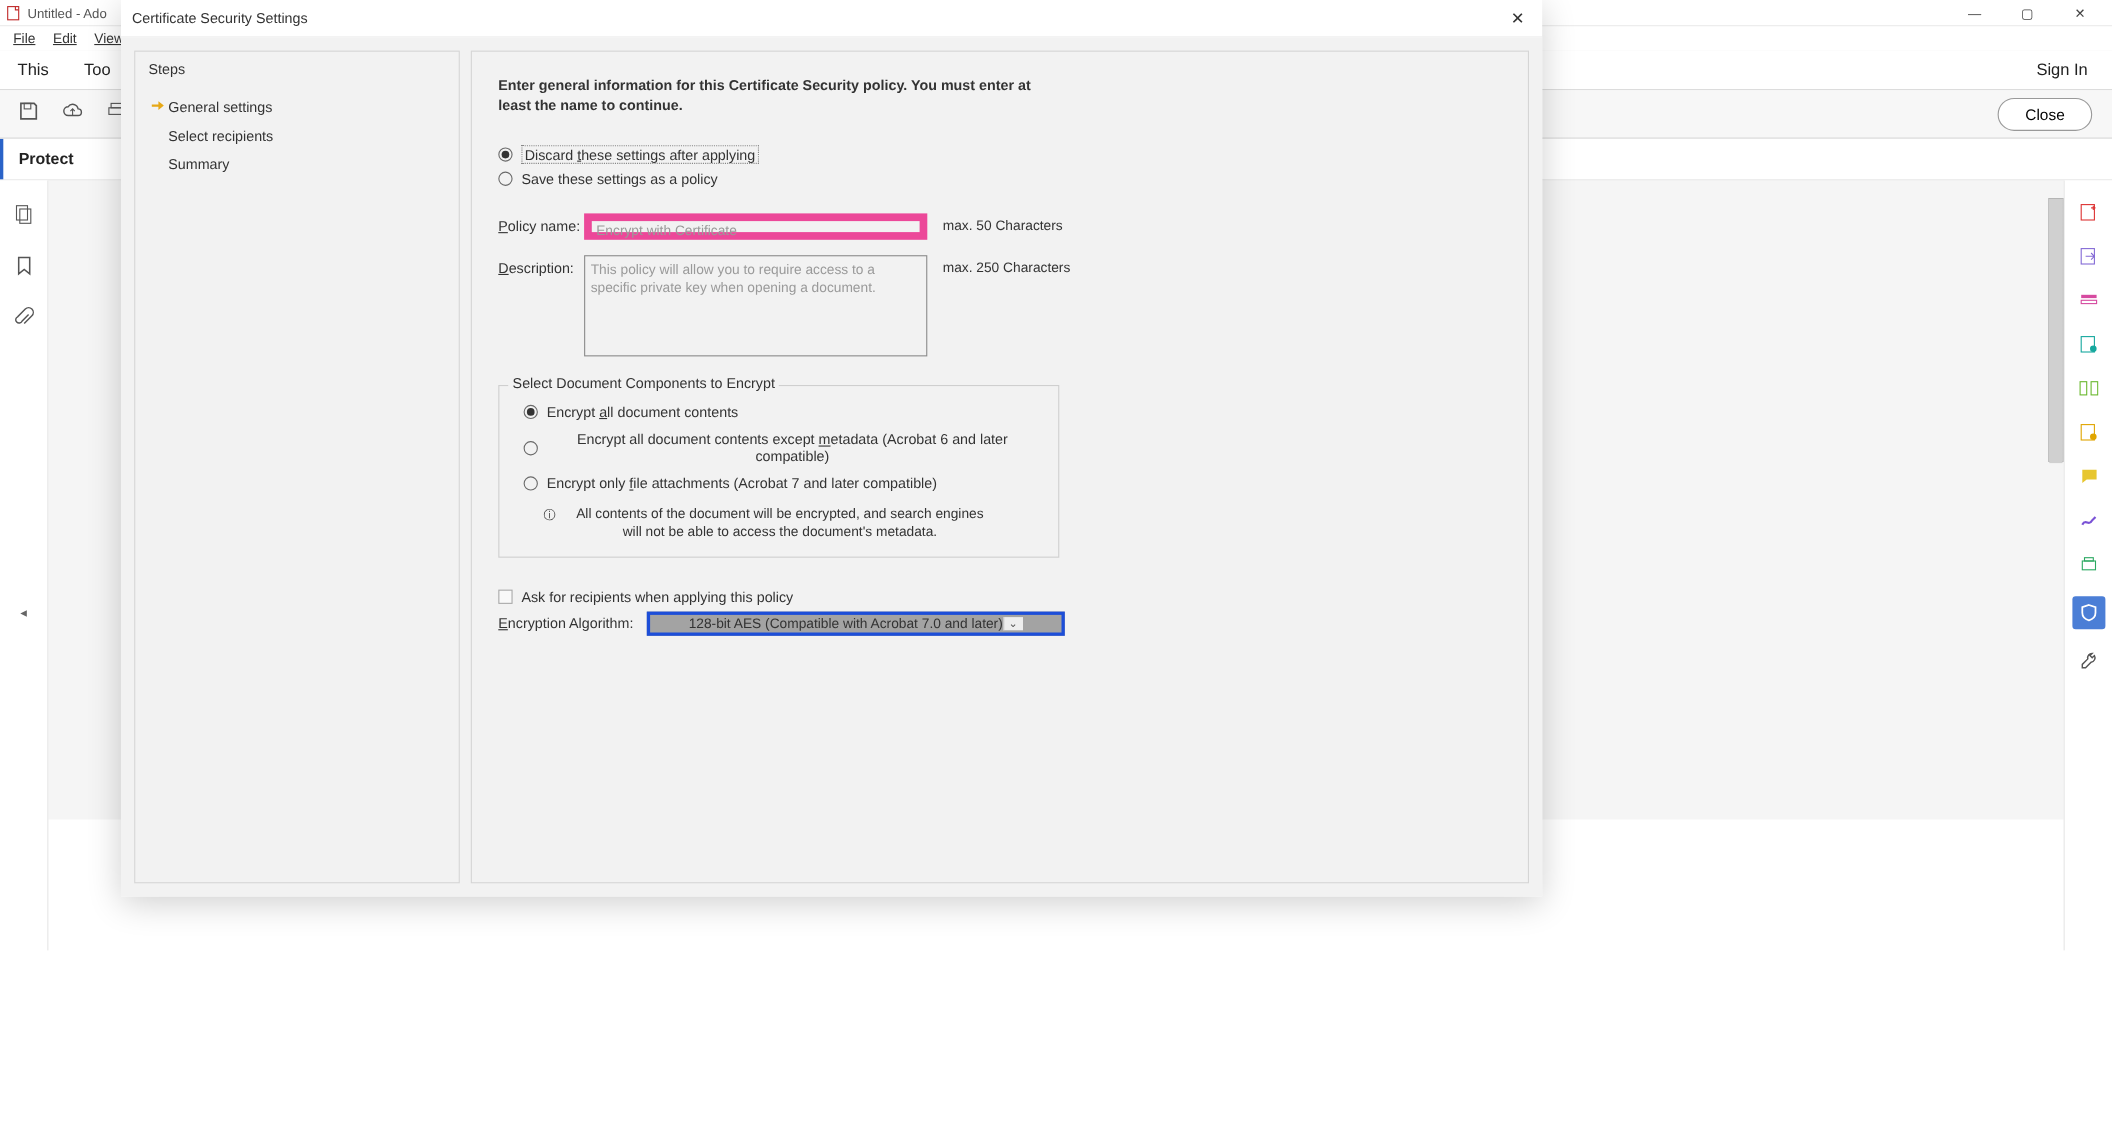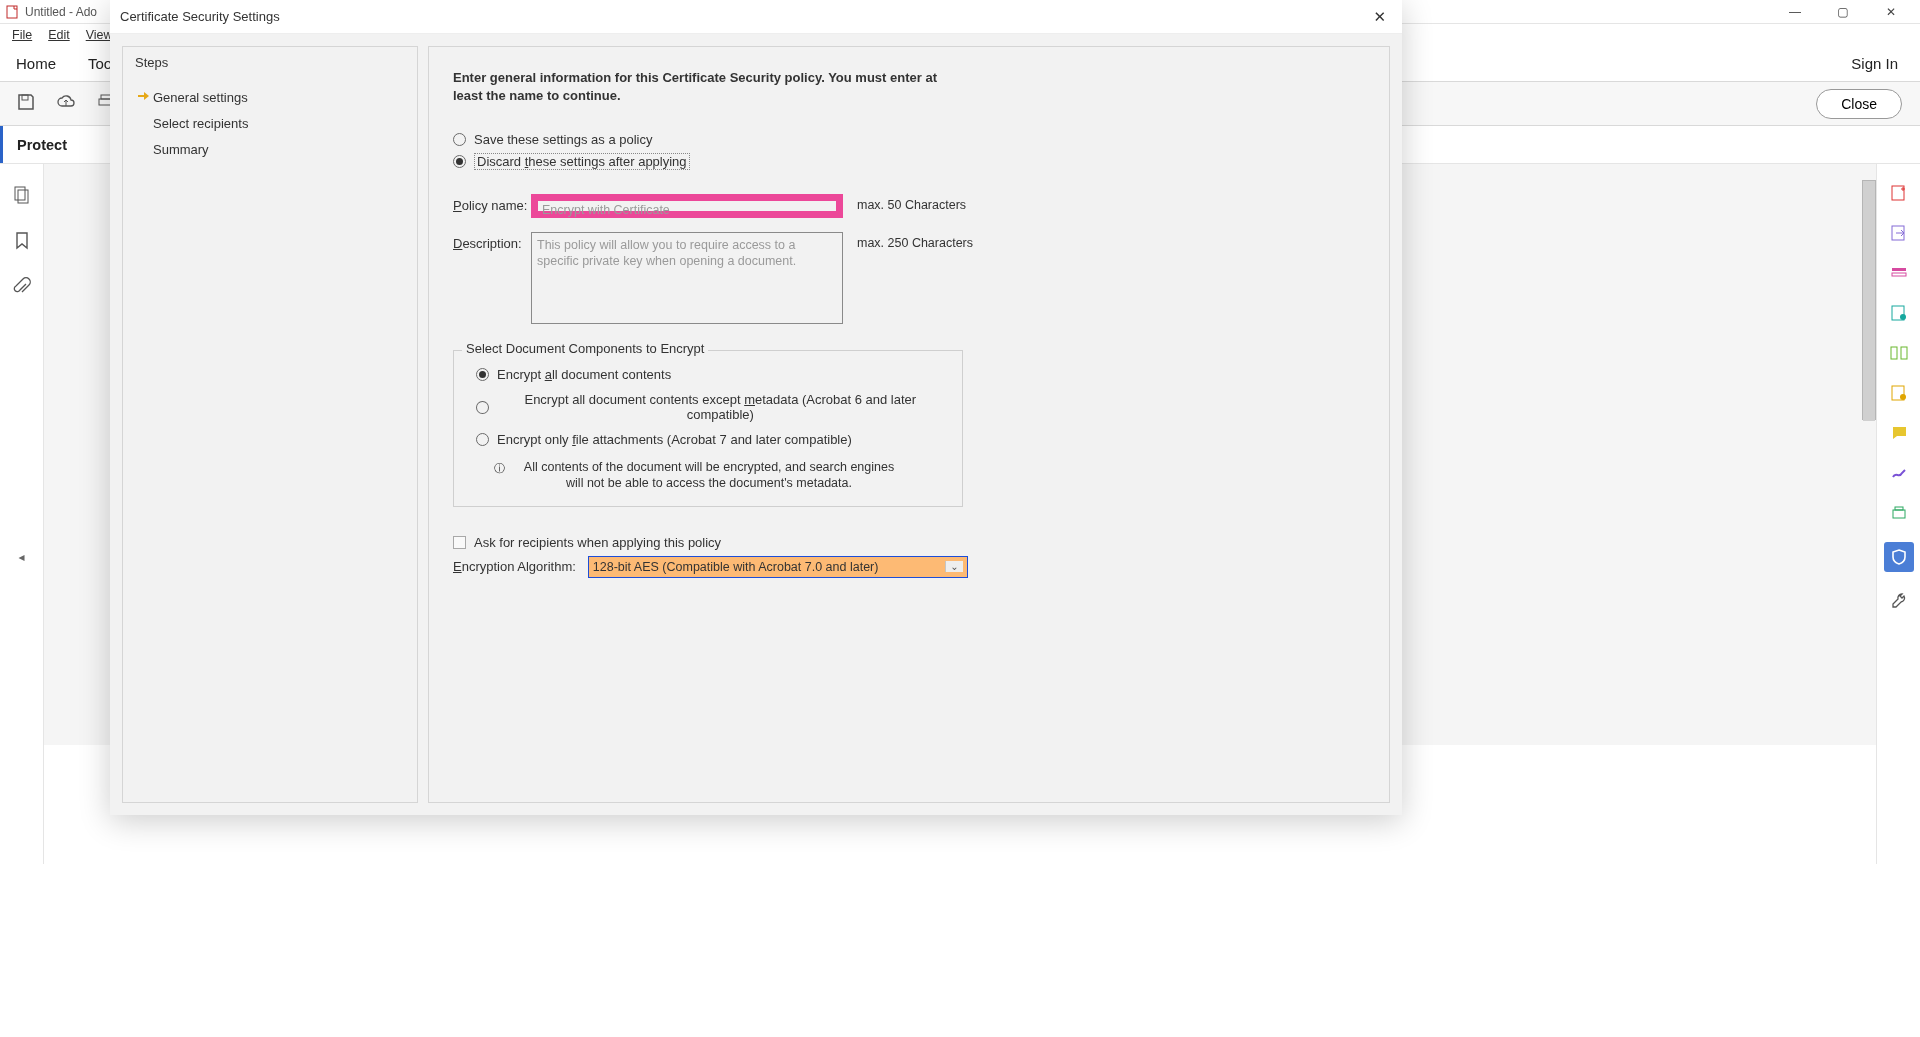--- a/index.html
+++ b/index.html
@@ -86,21 +86,21 @@
 .fieldset { border: 1px solid #cfcfcf; margin-top: 26px; padding: 16px 18px 14px; max-width: 510px; position: relative; text-align: center; }
 .fieldset .legend { position: absolute; top: -10px; left: 8px; background: #f2f2f2; padding: 0 4px; font-size: 13px; }
 .fieldset .radio-row { margin-bottom: 10px; padding-left: 4px; }
 .info-row { display: flex; gap: 14px; padding-left: 22px; margin-top: 12px; }
 .info-row .info-icon { font-size: 11px; margin-top: 2px; }
 .info-row .info-text { font-size: 12.5px; max-width: 380px; line-height: 1.3; }
 
 .ask-row { margin-top: 28px; }
 .alg-row { margin-top: 4px; display: flex; align-items: center; gap: 12px; }
 .alg-row label { font-size: 13px; }
-.select { width: 380px; height: 22px; border: 1px solid #1d4ed8; background: #fdba74; font-size: 12.5px; padding: 1px 4px; display: flex; align-items: center; justify-content: space-between; }
+.select { width: 380px; height: 22px; border: 3px solid #1d4ed8; background: #a3a3a3; font-size: 12.5px; padding: 1px 4px; display: flex; align-items: center; justify-content: center; }
 .select .caret { font-size: 10px; color: #555; background: #eee; width: 18px; text-align: center; border-left: 1px solid #c5c5c5; }
 u { text-decoration: underline; }
 </style>
 </head>
 <body>
 
 <div class="app-frame">
 
   <div class="app-titlebar">
     <span class="doc-icon">
@@ -117,21 +117,21 @@
     </div>
   </div>
 
   <div class="menubar">
     <span><u>File</u></span>
     <span><u>Edit</u></span>
     <span><u>View</u></span>
   </div>
 
   <div class="top-tabs">
-    <div class="tab">Home</div>
+    <div class="tab">This</div>
     <div class="tab">Too</div>
     <div class="spacer"></div>
     <div class="signin">Sign In</div>
   </div>
 
   <div class="toolbar-row">
     <div class="tool-icons">
       <span><svg viewBox="0 0 20 20">
             <path d="M3 3h12l2 2v12H3z" fill="none" stroke="#555" stroke-width="1.5"></path>
             <rect x="6" y="3" width="6" height="5" fill="none" stroke="#555"></rect>
@@ -259,28 +259,28 @@
         </div>
         <div class="step-row">
           <span>Summary</span>
         </div>
       </div>
 
       <div class="content-panel">
         <div class="intro">Enter general information for this Certificate Security policy. You must enter at least the name to continue.</div>
 
         <div class="radio-row">
-          <span class="radio"></span>
-          <span>Save these settings as a policy</span>
-        </div>
-        <div class="radio-row">
           <span class="radio checked"></span>
           <span class="radio-label boxed">
             <span>Discard </span><u>t</u><span>hese settings after applying</span>
           </span>
+        </div>
+        <div class="radio-row">
+          <span class="radio"></span>
+          <span>Save these settings as a policy</span>
         </div>
 
         <div class="form-grid">
           <div class="form-row">
             <label><u>P</u><span>olicy name:</span></label>
             <div class="text-input disabled">Encrypt with Certificate</div>
             <div class="hint">max. 50 Characters</div>
           </div>
           <div class="form-row">
             <label><u>D</u><span>escription:</span></label>

